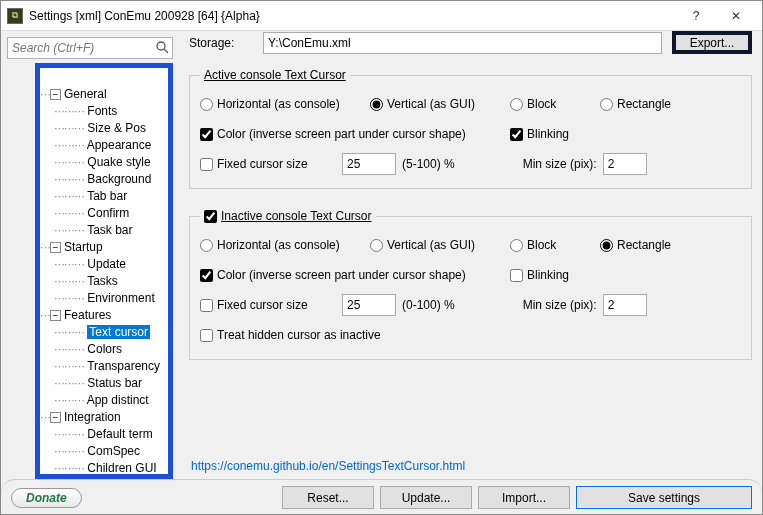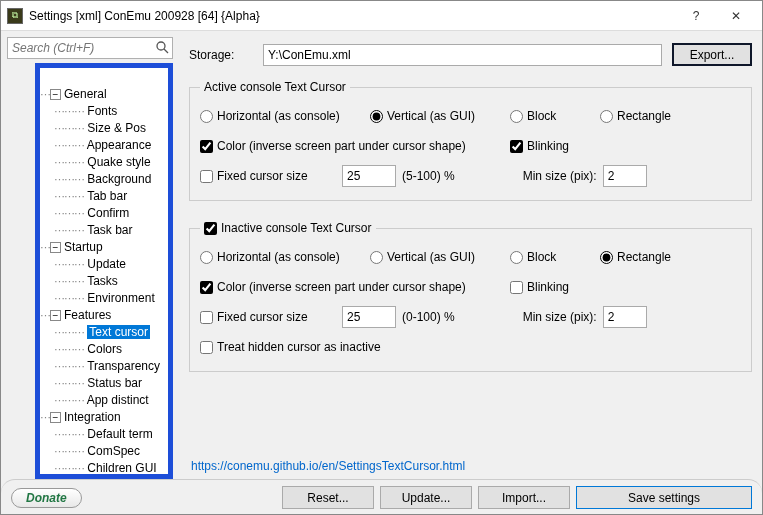--- a/index.html
+++ b/index.html
@@ -11,27 +11,27 @@
 .content { display: flex; height: 448px; }
 .sidebar { width: 178px; padding: 6px 6px 0 6px; display: flex; flex-direction: column; }
 .searchwrap { position: relative; margin-bottom: 4px; }
 .searchwrap input { width: 100%; height: 22px; padding: 2px 22px 2px 4px; border: 1px solid #b0b0b0; background:#fff; font-style: italic; color:#000000;}
 .searchwrap .sicon { position: absolute; right: 4px; top: 3px; color:#555;}
 .tree { flex: 1; border: 5px solid #1d4ed8; background: #fff; overflow-y: auto; overflow-x:hidden; padding: 18px 0; margin-left: 28px; }
 .tree-item { white-space: nowrap; height: 17px; line-height: 17px; cursor: default; }
 .tree-item.sel .label { background: #0078d7; color: #fff; padding: 0 2px; }
 .exp { display: inline-block; width: 11px; height: 11px; border: 1px solid #888; text-align: center; line-height: 9px; font-size: 10px; margin-right: 3px; vertical-align: 0; background:#fff; }
 .dots { color: #888; letter-spacing: -1px; font-size:11px;}
-.main { flex: 1; padding: 12px 10px 0 10px; position: relative; }
+.main { flex: 1; padding: 0 10px 0 10px; position: relative; }
 .toprow { display: flex; align-items: center; gap: 10px; margin-bottom: 14px; }
 .toprow .lbl { width: 64px; }
 .toprow input { flex: 1; height: 22px; border: 1px solid #aaa; padding: 2px 4px; background:#fff;}
-.toprow button { width: 80px; height: 23px; border: 2px solid #0f172a; background: #e1e1e1; }
+.toprow button { width: 80px; height: 23px; border: 4px solid #0f172a; background: #e1e1e1; }
 fieldset { border: 1px solid #ccc; padding: 10px 10px 12px 10px; margin-bottom: 20px; }
-legend { padding: 0 4px; }
+legend { padding: 0 4px; text-decoration: underline; }
 legend.chk { display:flex; align-items:center; gap:4px; }
 .row { display: flex; align-items: center; height: 24px; margin-bottom: 6px; }
 .row:last-child { margin-bottom: 0; }
 .radio, .check { display: inline-flex; align-items: center; gap: 4px; cursor: default; }
 .rcol1 { width: 170px; }
 .rcol2 { width: 140px; }
 .rcol3 { width: 90px; }
 input[type=radio], input[type=checkbox] { width:13px; height:13px; accent-color: #000; }
 .numin { width: 54px; height: 22px; border: 1px solid #aaa; padding: 2px 4px; background:#fff; margin: 0 6px 0 16px; }
 .numin2 { width: 44px; height: 22px; border: 1px solid #aaa; padding: 2px 4px; background:#fff; margin-left:6px;}

